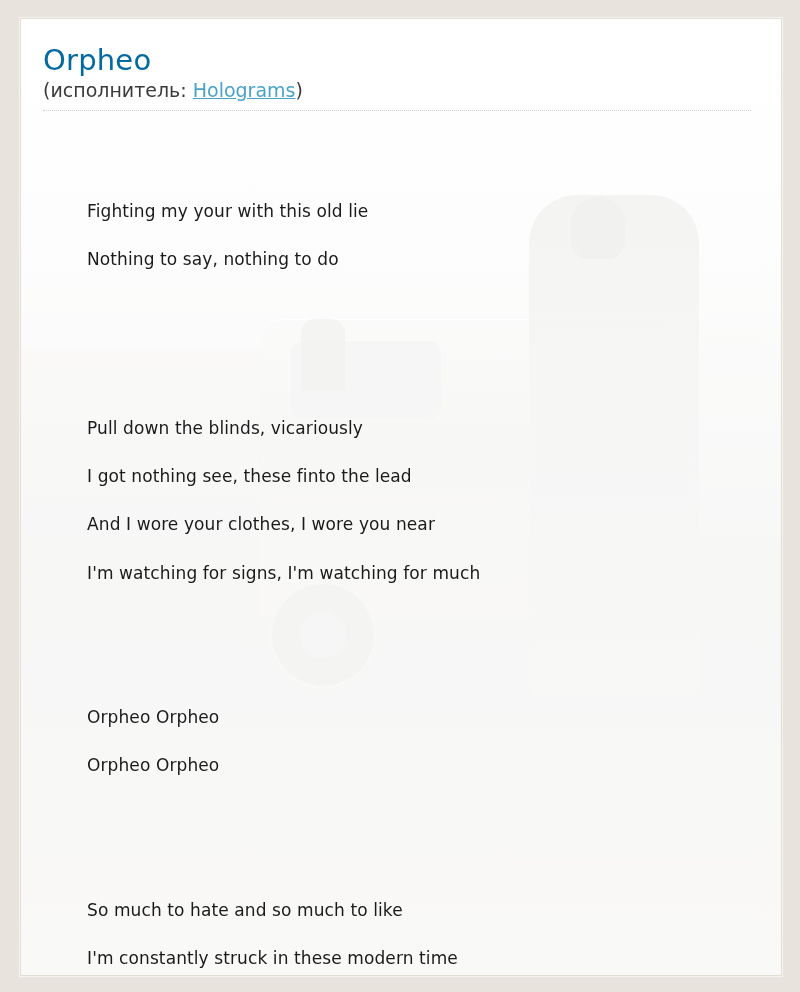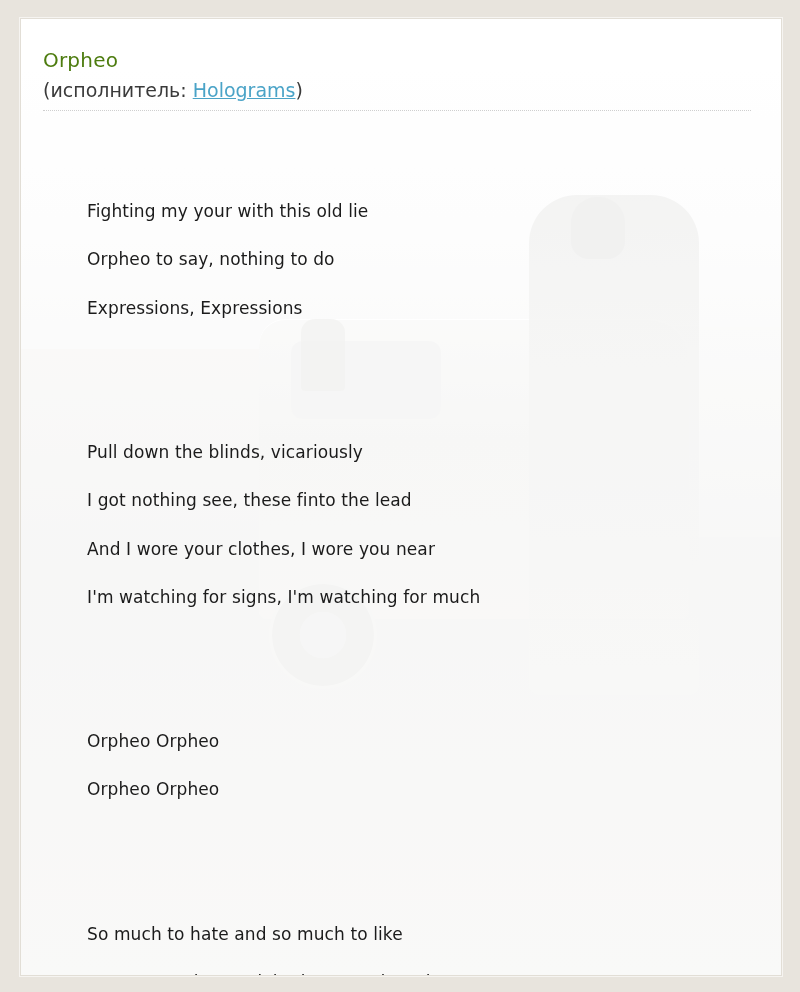--- a/index.html
+++ b/index.html
@@ -111,22 +111,22 @@
     background: rgba(255,255,255,0.55);
   }
 
   .content {
     position: absolute;
     inset: 0;
     padding: 26px 30px 0 22px;
     box-sizing: border-box;
   }
   .song-title {
-    color: #4d7c0f;
-    font-size: 20px;
+    color: #0369a1;
+    font-size: 29px;
     line-height: 30px;
     font-weight: normal;
     margin: 0 0 4px 0;
     letter-spacing: 0.2px;
   }
   .artist-line {
     font-size: 19px;
     color: #3a3a3a;
     padding-bottom: 9px;
     border-bottom: 1px dotted #cfcfcf;
@@ -172,22 +172,21 @@
     <h1 class="song-title">Orpheo</h1>
 
     <div class="artist-line">
       <span>(исполнитель:</span>
       <span class="artist-link">Holograms</span><span>)</span>
     </div>
 
     <div class="lyrics">
       <p class="lyrics-stanza">
         <span class="lyrics-line">Fighting my your with this old lie</span><br>
-        <span class="lyrics-line">Orpheo to say, nothing to do</span><br>
-        <span class="lyrics-line">Expressions, Expressions</span>
+        <span class="lyrics-line">Nothing to say, nothing to do</span><br>
       </p>
       <p class="lyrics-stanza">
         <span class="lyrics-line">Pull down the blinds, vicariously</span><br>
         <span class="lyrics-line">I got nothing see, these finto the lead</span><br>
         <span class="lyrics-line">And I wore your clothes, I wore you near</span><br>
         <span class="lyrics-line">I'm watching for signs, I'm watching for much</span>
       </p>
       <p class="lyrics-stanza">
         <span class="lyrics-line">Orpheo Orpheo</span><br>
         <span class="lyrics-line">Orpheo Orpheo</span>

